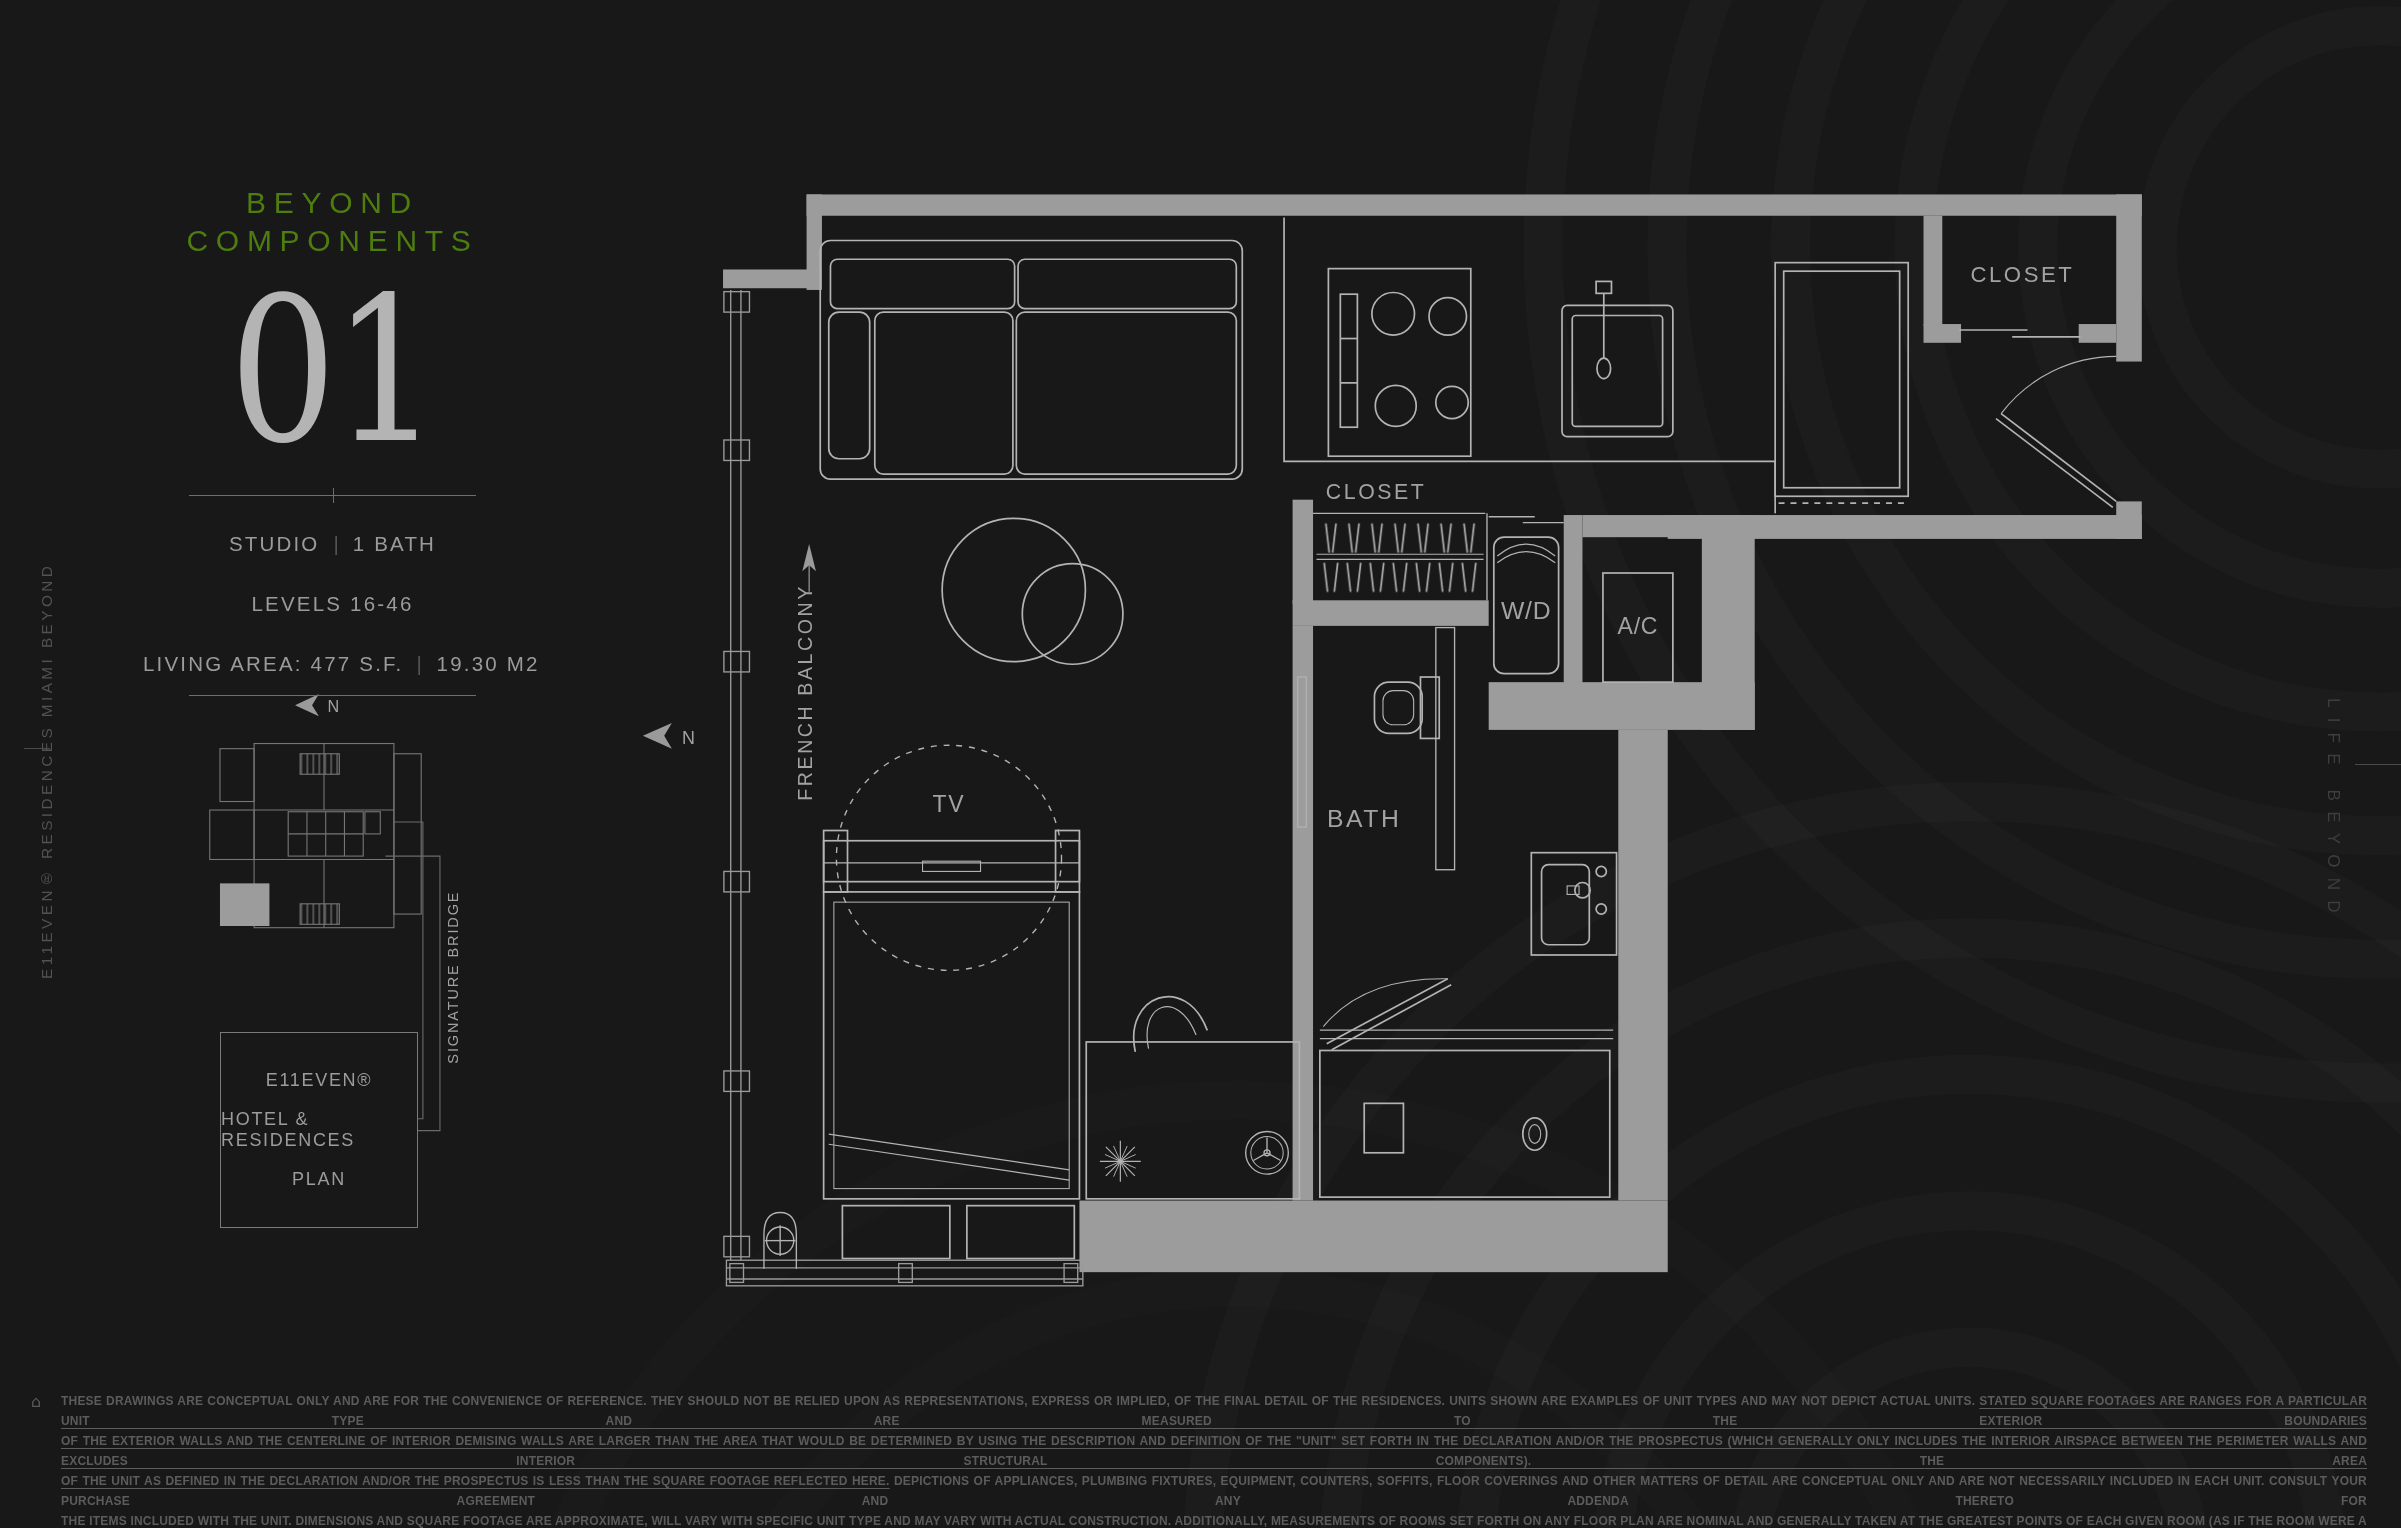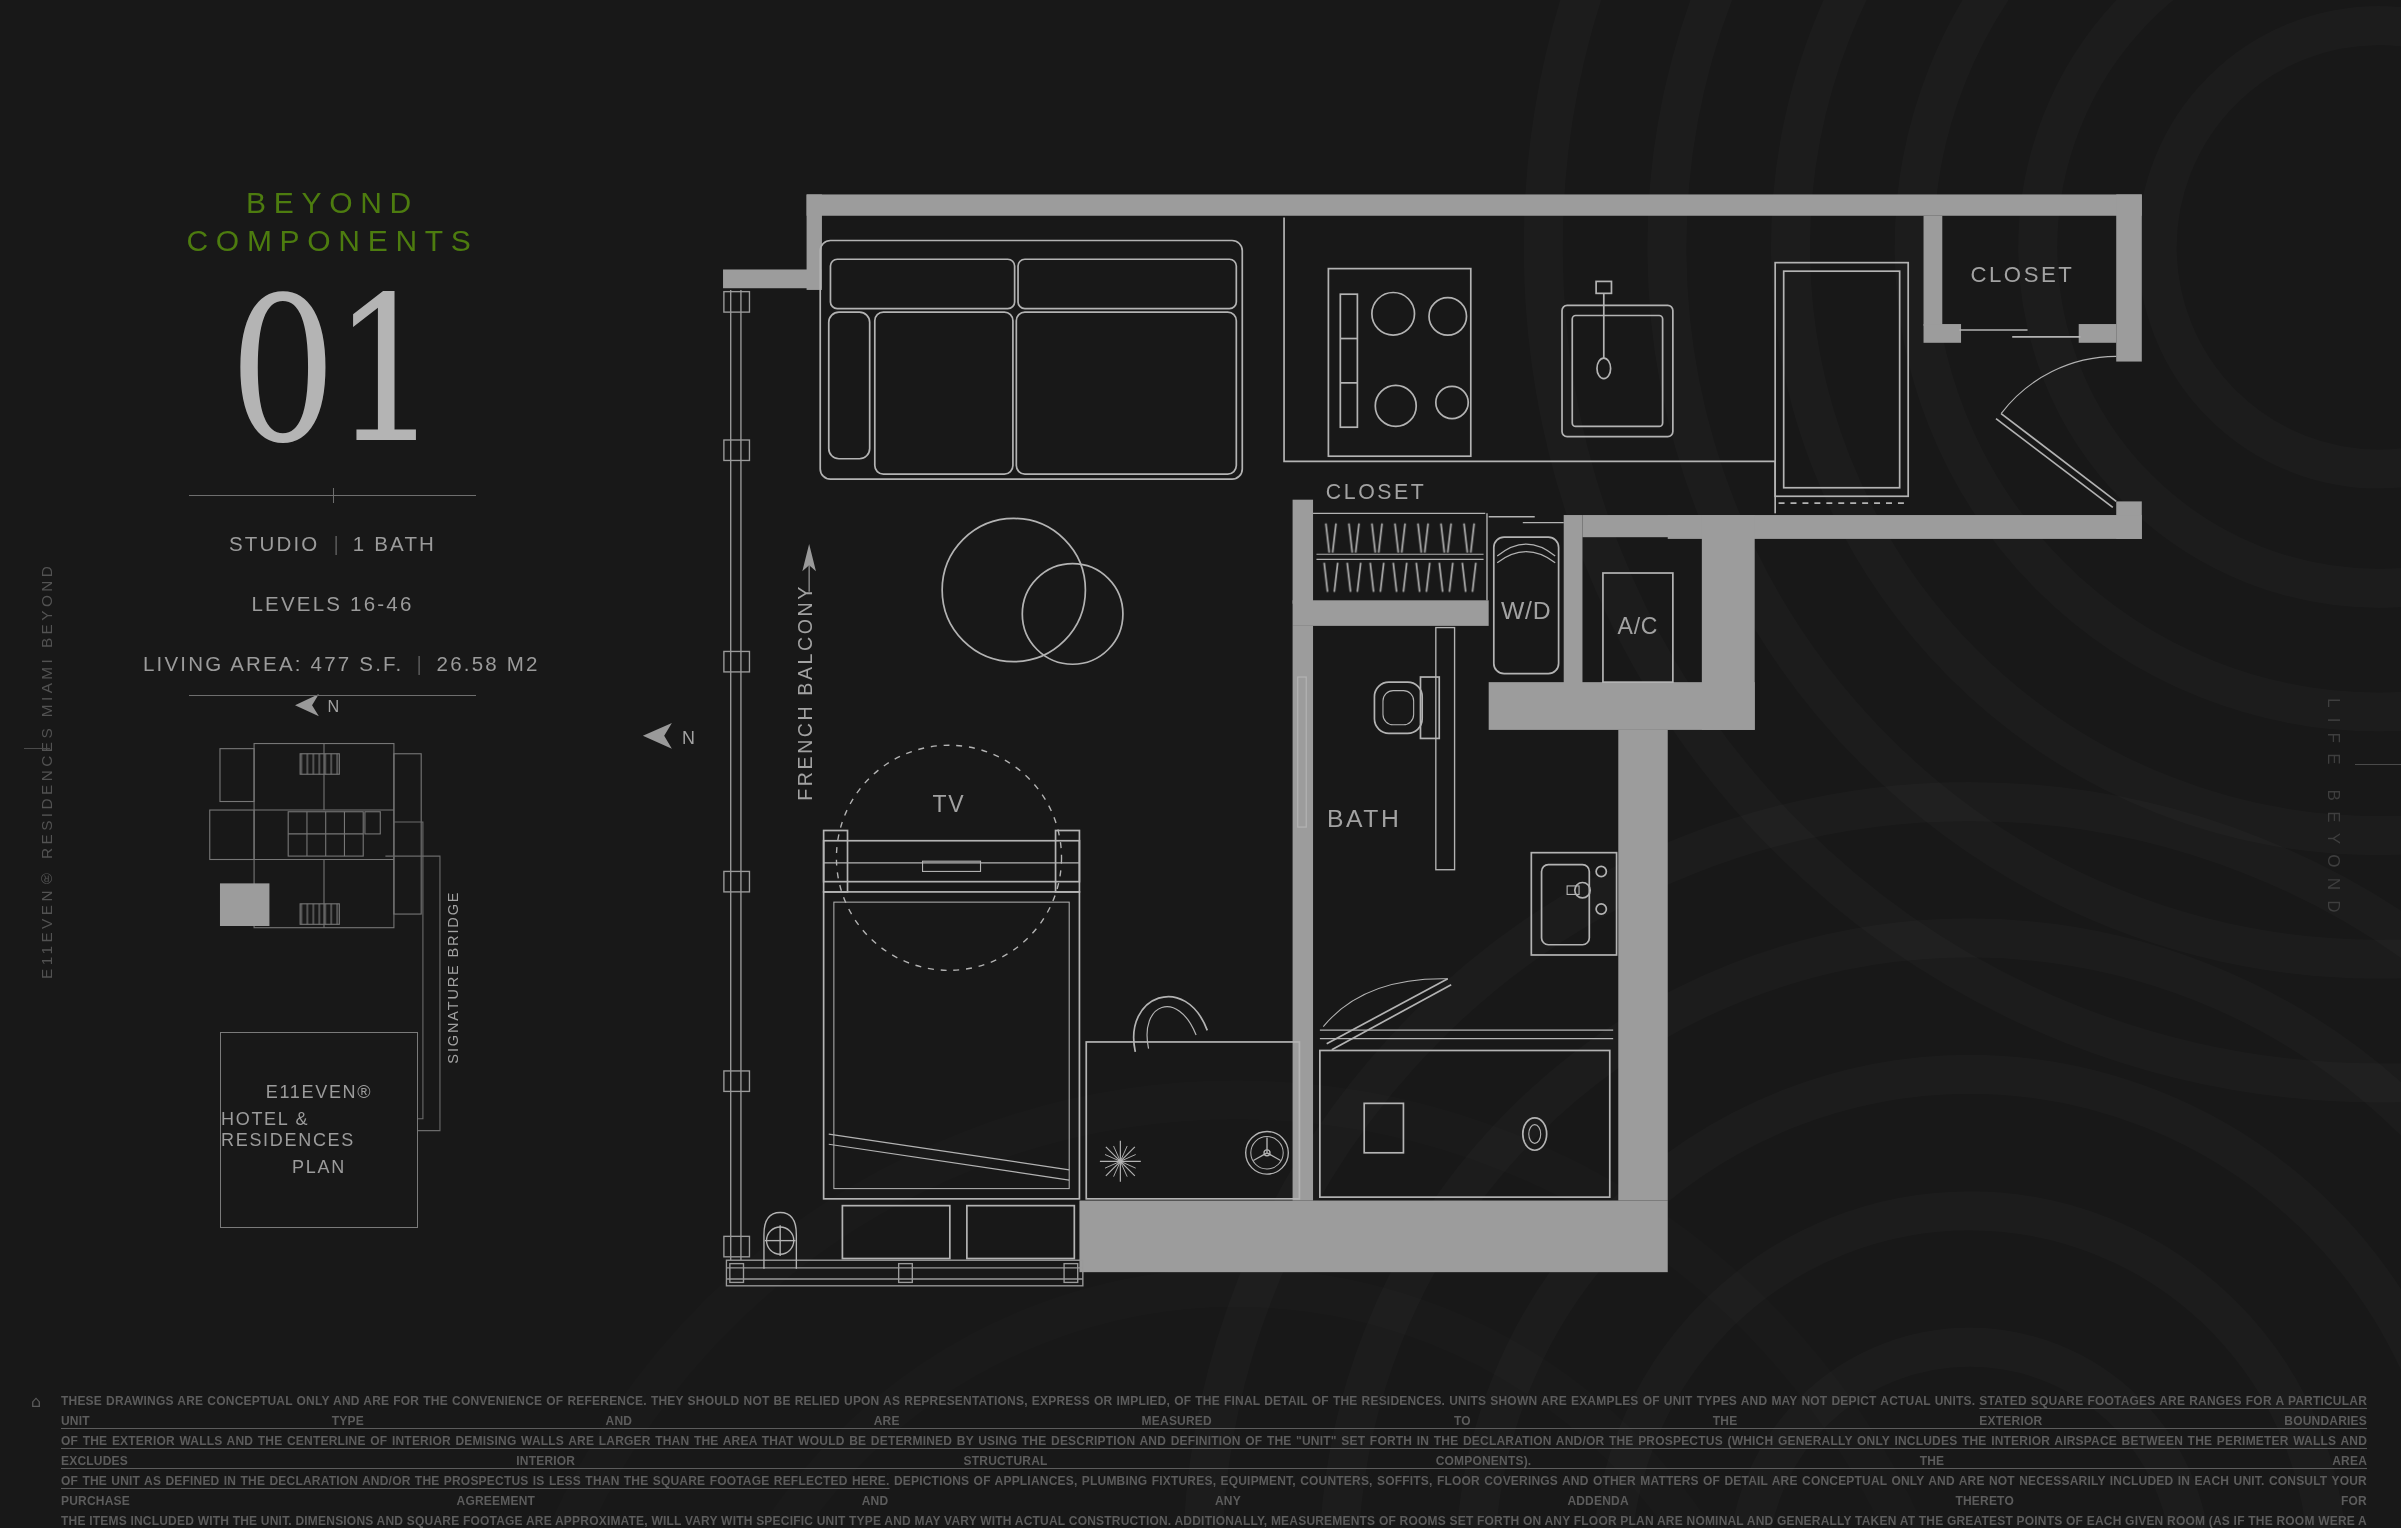--- a/index.html
+++ b/index.html
@@ -10,21 +10,21 @@
   .titleblock{position:absolute;left:143px;top:184px;width:379px;text-align:center;}
   .titleline{font-size:30px;letter-spacing:7.7px;line-height:38px;color:#4d7c0f;font-weight:400;}
   .unitnum{font-family:"DejaVu Serif",serif;font-size:201px;line-height:211px;color:#b4b4b4;
            transform:scaleX(.84);letter-spacing:-5.1px;margin-top:5.1px;}
   .rule{border-top:1.3px solid #6e6e6e;width:287px;margin:19px auto 0;position:relative;}
   .rule .tick{position:absolute;left:50%;top:-7.7px;width:1.3px;height:14.5px;background:#6e6e6e;display:block;}
   .spec{font-size:20.5px;letter-spacing:2.2px;color:#9b9b9b;margin-top:36px;white-space:nowrap;}
   .spec .bar{display:inline-block;padding:0 12.8px;color:#8a8a8a;font-weight:300;transform:scaleX(.5);}
   
   .brandbox{position:absolute;left:220px;top:1032px;width:196px;height:194px;border:1px solid #7a7a7a;
-            display:flex;flex-direction:column;justify-content:center;align-items:center;gap:6px;
+            display:flex;flex-direction:column;justify-content:center;align-items:center;gap:18px;
             font-size:18px;letter-spacing:1.7px;color:#9c9c9c;}
   
   .vside{position:absolute;writing-mode:vertical-rl;white-space:nowrap;}
   .brand-left{left:38px;top:553px;height:426px;transform:rotate(180deg);font-size:15.4px;
               letter-spacing:3.4px;color:#525252;}
   .tag-right{left:2323px;top:698px;height:247px;font-size:17px;letter-spacing:10.2px;color:#3e3e3e;}
   .edge-tick{position:absolute;height:0.9px;background:#4a4a4a;}
   
   .disclaimer{position:absolute;left:61px;top:1391px;width:2306px;color:#5c5c5c;font-size:12px;
               line-height:20px;letter-spacing:0.2px;}
@@ -310,21 +310,21 @@
     <div class="titleline">COMPONENTS</div>
     <div class="unitnum">01</div>
     <div class="rule">
         <span class="tick"></span>
       </div>
     <div class="spec">
       <span>STUDIO</span><span class="bar">|</span><span>1 BATH</span>
     </div>
     <div class="spec">LEVELS 16-46</div>
     <div class="spec">
-      <span>LIVING AREA: 477 S.F.</span><span class="bar">|</span><span>26.58 M2</span>
+      <span>LIVING AREA: 477 S.F.</span><span class="bar">|</span><span>19.30 M2</span>
     </div>
     <div class="rule"></div>
   </div>
 
   <div class="brandbox">
     <span>E11EVEN®</span>
     <span>HOTEL &amp; RESIDENCES</span>
     <span>PLAN</span>
   </div>
 

